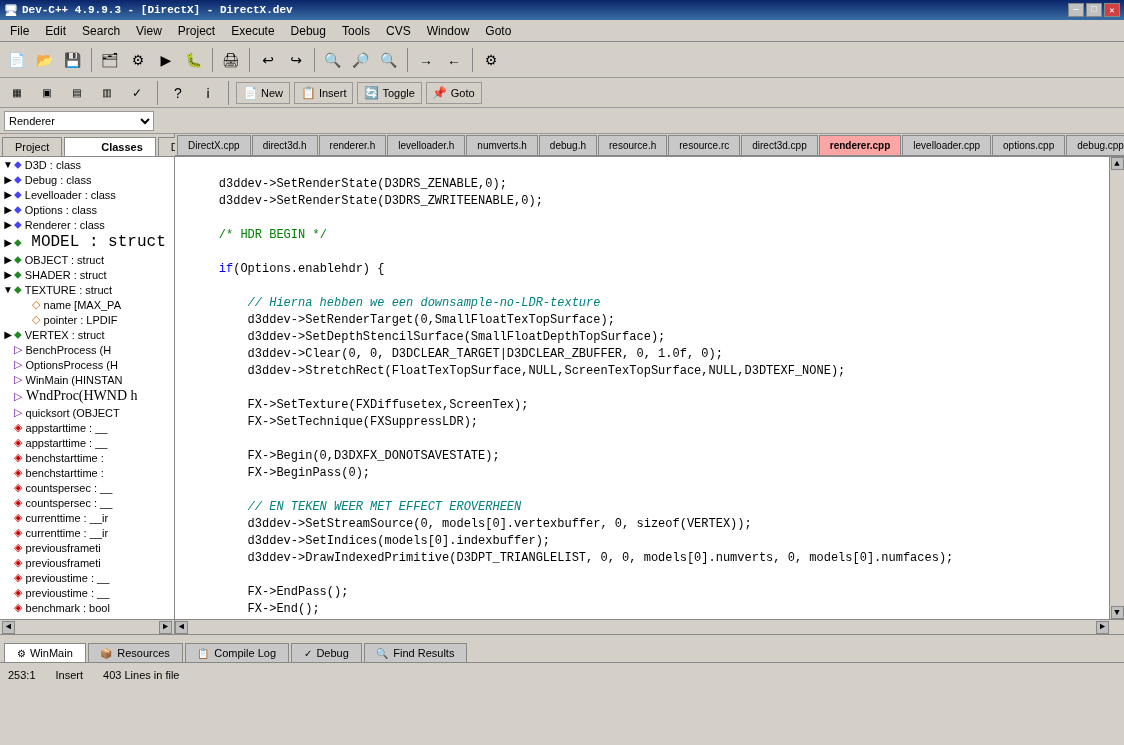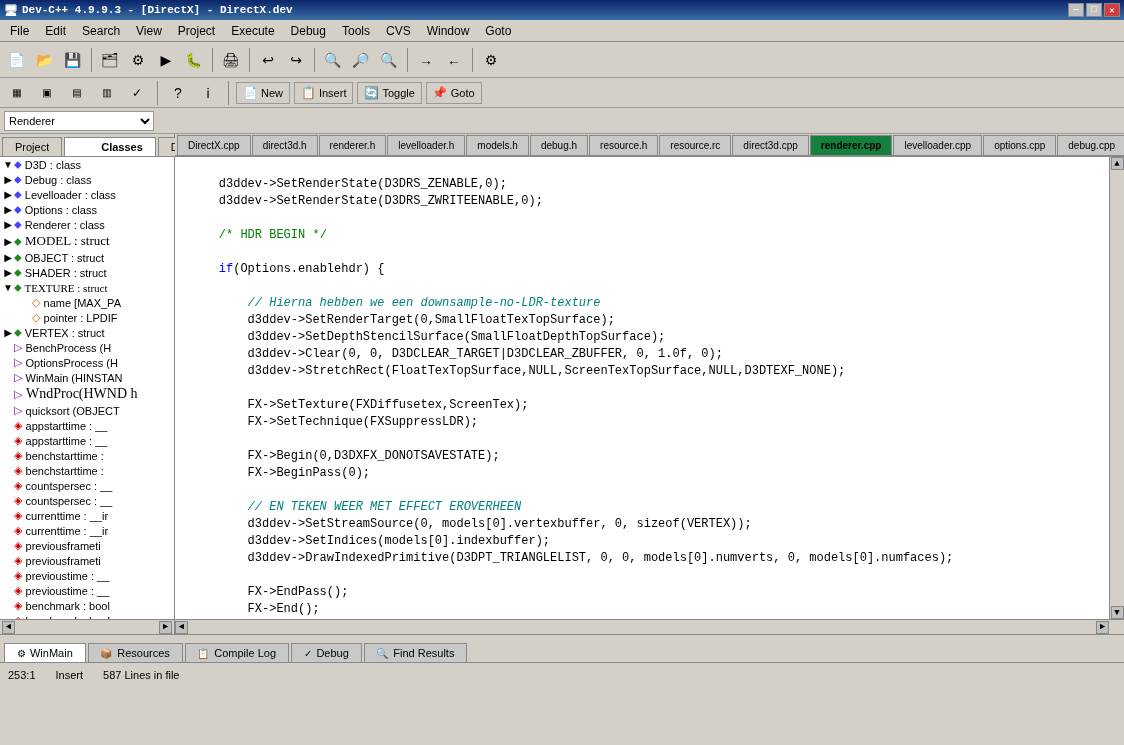--- a/index.html
+++ b/index.html
@@ -39,21 +39,21 @@
     #main-area { display: flex; height: calc(745px - 20px - 22px - 36px - 30px - 26px - 25px - 28px - 24px); }
     
     
     #left-panel { width: 175px; background: white; border-right: 1px solid #888; overflow-y: auto; font-size: 11px; font-family: Arial, sans-serif; }
     .tree-item { display: flex; align-items: center; padding: 1px 2px; white-space: nowrap; cursor: pointer; }
     .expand-icon { width: 12px; display: inline-block; text-align: center; font-size: 10px; }
     
     
     #editor-tabs { background: #d4d0c8; display: flex; flex-wrap: nowrap; overflow: hidden; border-bottom: 1px solid #888; height: 22px; align-items: flex-end; }
     .editor-tab { padding: 2px 10px; font-size: 10px; font-family: Arial, sans-serif; cursor: pointer; border: 1px solid #888; border-bottom: none; background: #c8c8c8; margin-right: 1px; white-space: nowrap; height: 20px; display: flex; align-items: center; }
-    .editor-tab.active { background: #15803d; font-weight: bold; }
+    .editor-tab.active { background: #fca5a5; font-weight: bold; }
     
     
     #code-area { flex: 1; background: white; overflow: auto; font-family: 'Courier New', monospace; font-size: 12px; display: flex; }
     #line-numbers { background: #e8e8e8; min-width: 45px; padding: 0 4px; border-right: 1px solid #ccc; color: #666; font-size: 11px; line-height: 17px; user-select: none; text-align: right; }
     #code-content { flex: 1; padding: 0 8px; line-height: 17px; white-space: pre; color: #000; overflow-x: auto; }
     
     
     #editor-area { flex: 1; display: flex; flex-direction: column; }
     
     
@@ -166,21 +166,21 @@
     <div class="panel-tab">Project</div>
     <div class="panel-tab active">Classes</div>
     <div class="panel-tab">Debug</div>
   </div>
 
   <div id="editor-tabs" style="flex:1; overflow:hidden; display:flex; align-items:flex-end; background:#d4d0c8; padding: 0 2px;">
     <div class="editor-tab">DirectX.cpp</div>
     <div class="editor-tab">direct3d.h</div>
     <div class="editor-tab">renderer.h</div>
     <div class="editor-tab">levelloader.h</div>
-    <div class="editor-tab">models.h</div>
+    <div class="editor-tab">numverts.h</div>
     <div class="editor-tab">debug.h</div>
     <div class="editor-tab">resource.h</div>
     <div class="editor-tab">resource.rc</div>
     <div class="editor-tab">direct3d.cpp</div>
     <div class="editor-tab active">renderer.cpp</div>
     <div class="editor-tab">levelloader.cpp</div>
     <div class="editor-tab">options.cpp</div>
     <div class="editor-tab">debug.cpp</div>
 
   </div>
@@ -211,36 +211,36 @@
       <span style="font-size:11px; font-family:Arial;">&nbsp;Options : class</span>
     </div>
     <div class="tree-item">
       <span class="expand-icon">▶</span>
       <span style="color:#4444ff; font-size:11px;">⬥</span>
       <span style="font-size:11px; font-family:Arial;">&nbsp;Renderer : class</span>
     </div>
     <div class="tree-item">
       <span class="expand-icon">▶</span>
       <span style="color:#228822; font-size:11px;">⬥</span>
-      <span style="font-size:13px; font-family:Liberation Serif, serif;">&nbsp;MODEL : struct</span>
+      <span style="font-size:16px; font-family:Liberation Mono, monospace;">&nbsp;MODEL : struct</span>
     </div>
     <div class="tree-item">
       <span class="expand-icon">▶</span>
       <span style="color:#228822; font-size:11px;">⬥</span>
       <span style="font-size:11px; font-family:Arial;">&nbsp;OBJECT : struct</span>
     </div>
     <div class="tree-item">
       <span class="expand-icon">▶</span>
       <span style="color:#228822; font-size:11px;">⬥</span>
       <span style="font-size:11px; font-family:Arial;">&nbsp;SHADER : struct</span>
     </div>
     <div class="tree-item">
       <span class="expand-icon">▼</span>
       <span style="color:#228822; font-size:11px;">⬥</span>
-      <span style="font-size:11px; font-family:Liberation Serif, serif;">&nbsp;TEXTURE : struct</span>
+      <span style="font-size:11px; font-family:Liberation Sans, sans-serif;">&nbsp;TEXTURE : struct</span>
     </div>
     <div class="tree-item" style="padding-left:20px;">
       <span class="expand-icon">&nbsp;</span>
       <span style="color:#cc6600; font-size:11px;">◇</span>
       <span style="font-size:11px; font-family:Arial;">&nbsp;name [MAX_PA</span>
     </div>
     <div class="tree-item" style="padding-left:20px;">
       <span class="expand-icon">&nbsp;</span>
       <span style="color:#cc6600; font-size:11px;">◇</span>
       <span style="font-size:11px; font-family:Arial;">&nbsp;pointer : LPDIF</span>
@@ -424,14 +424,14 @@
   </div>
   <div class="bottom-tab">
     <span style="font-size:10px;">🔍</span>
     <span>Find Results</span>
   </div>
 </div>
 
 <div id="status-bar">
   <span>253:1</span>
   <span>Insert</span>
-  <span>587 Lines in file</span>
+  <span>403 Lines in file</span>
 </div>
 
 </body></html>

